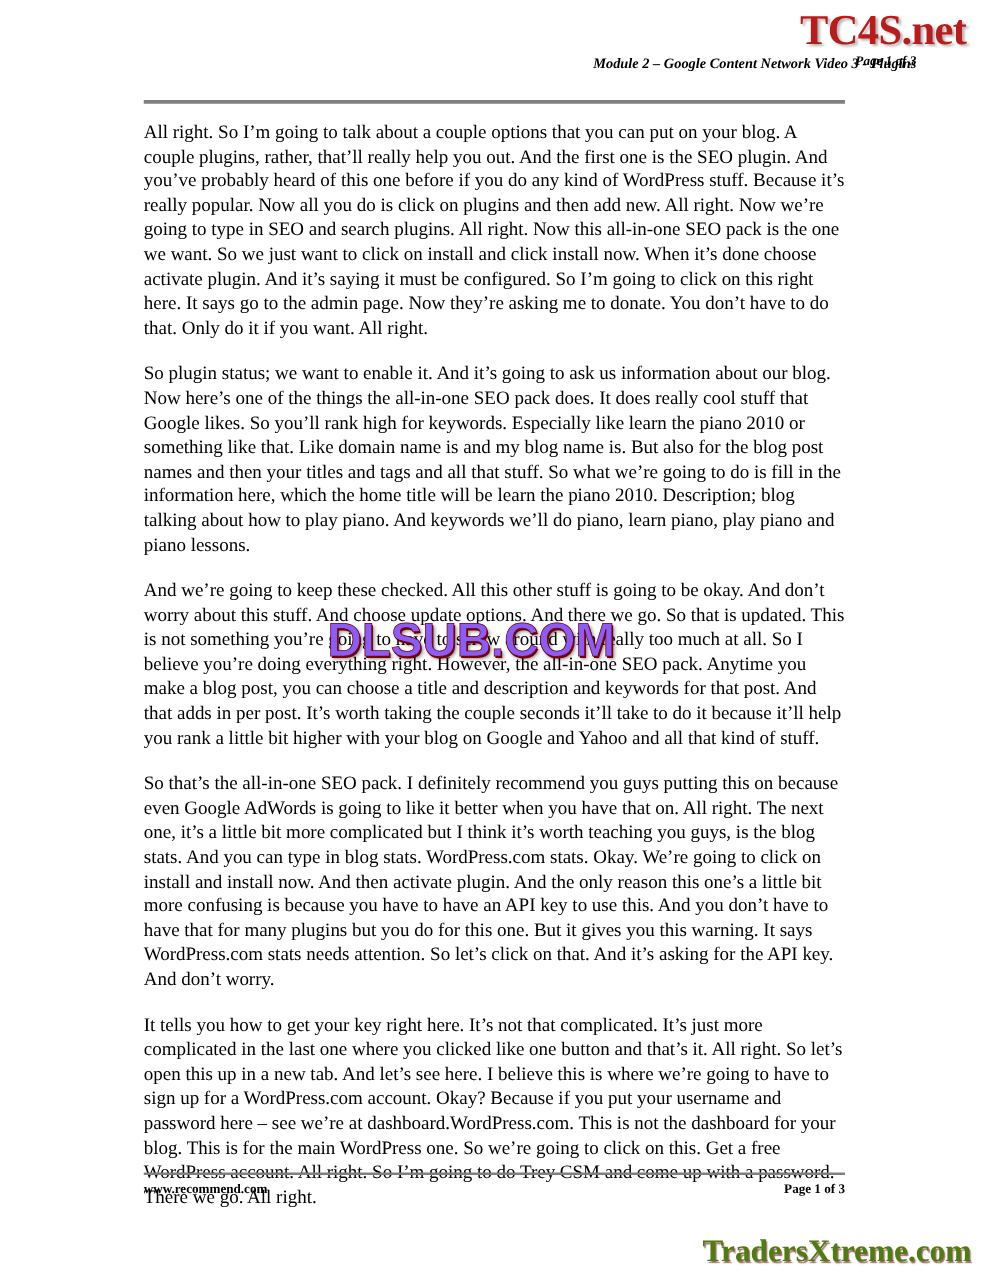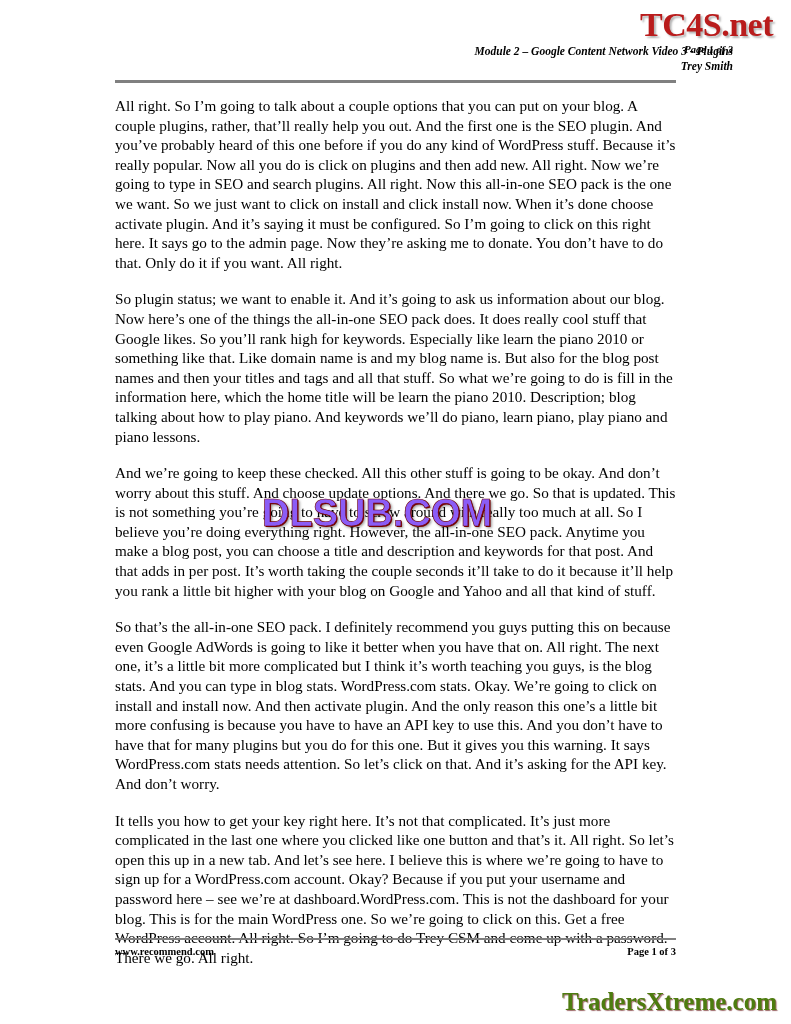--- a/index.html
+++ b/index.html
@@ -128,21 +128,20 @@
   }
 </style>
 </head>
 <body>
 
 <div class="top-logo">TC4S.net</div>
 
 <div class="header">
   <div class="header-center">
     <div>Module 2 – Google Content Network Video 3 - Plugins</div>
-    <div>Trey Smith</div>
   </div>
   <div class="header-page">Page 1 of 3</div>
 </div>
 <div class="rule-top"></div>
 
 <div class="doc-body">
   <p class="para">All right.  So I’m going to talk about a couple options that you can put on your blog.  A couple plugins, rather, that’ll really help you out.  And the first one is the SEO plugin.  And you’ve probably heard of this one before if you do any kind of WordPress stuff.  Because it’s really popular.  Now all you do is click on plugins and then add new.  All right.  Now we’re going to type in SEO and search plugins.  All right.  Now this all-in-one SEO pack is the one we want.  So we just want to click on install and click install now.  When it’s done choose activate plugin.  And it’s saying it must be configured.  So I’m going to click on this right here.  It says go to the admin page.  Now they’re asking me to donate.  You don’t have to do that.  Only do it if you want.  All right.</p>
   <p class="para">So plugin status; we want to enable it.  And it’s going to ask us information about our blog.  Now here’s one of the things the all-in-one SEO pack does.  It does really cool stuff that Google likes.  So you’ll rank high for keywords.  Especially like learn the piano 2010 or something like that.  Like domain name is and my blog name is.  But also for the blog post names and then  your titles and tags and all that stuff.  So what we’re going to do is fill in the information here, which the home title will be learn the piano 2010.  Description; blog talking about how to play piano.  And keywords we’ll do piano, learn piano, play piano and piano lessons.</p>
   <p class="para">And we’re going to keep these checked.  All this other stuff is going to be okay.  And don’t worry about this stuff.  And choose update options.  And there we go.  So that is updated.  This is not something you’re going to have to screw around with really too much at all.  So I believe you’re doing everything right.  However, the all-in-one SEO pack.  Anytime you make a blog post, you can choose a title and description and keywords for that post.  And that adds in per post.  It’s worth taking the couple seconds it’ll take to do it because it’ll help you rank a little bit higher with your blog on Google and Yahoo and all that kind of stuff.</p>
   <p class="para">So that’s the all-in-one SEO pack.  I definitely recommend you guys putting this on because even Google AdWords is going to like it better when you have that on.  All right.  The next one, it’s a little bit more complicated but I think it’s worth teaching you guys, is the blog stats.  And you can type in blog stats.  WordPress.com stats.  Okay.  We’re going to click on install and install now.  And then activate plugin.  And the only reason this one’s a little bit more confusing is because you have to have an API key to use this.  And you don’t have to have that for many plugins but you do for this one.  But it gives you this warning.  It says WordPress.com stats needs attention.  So let’s click on that.  And it’s asking for the API key.  And don’t worry.</p>

